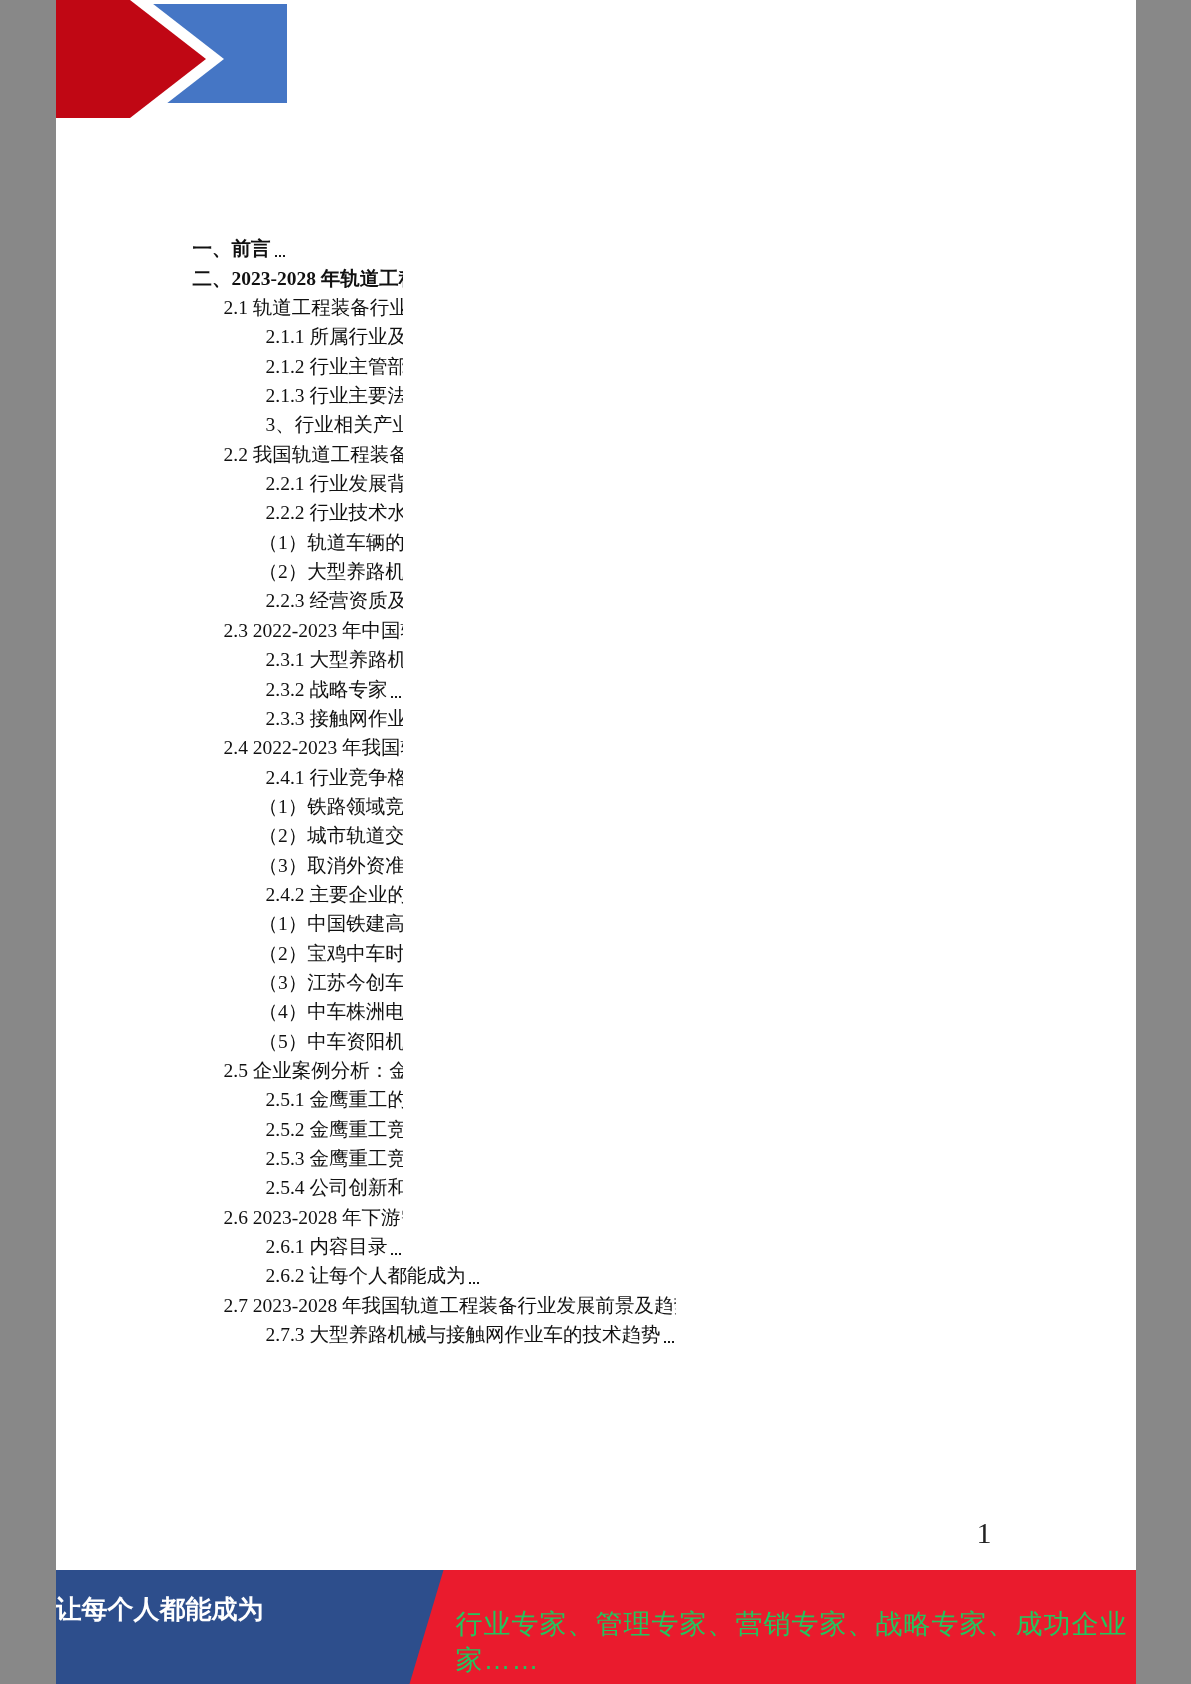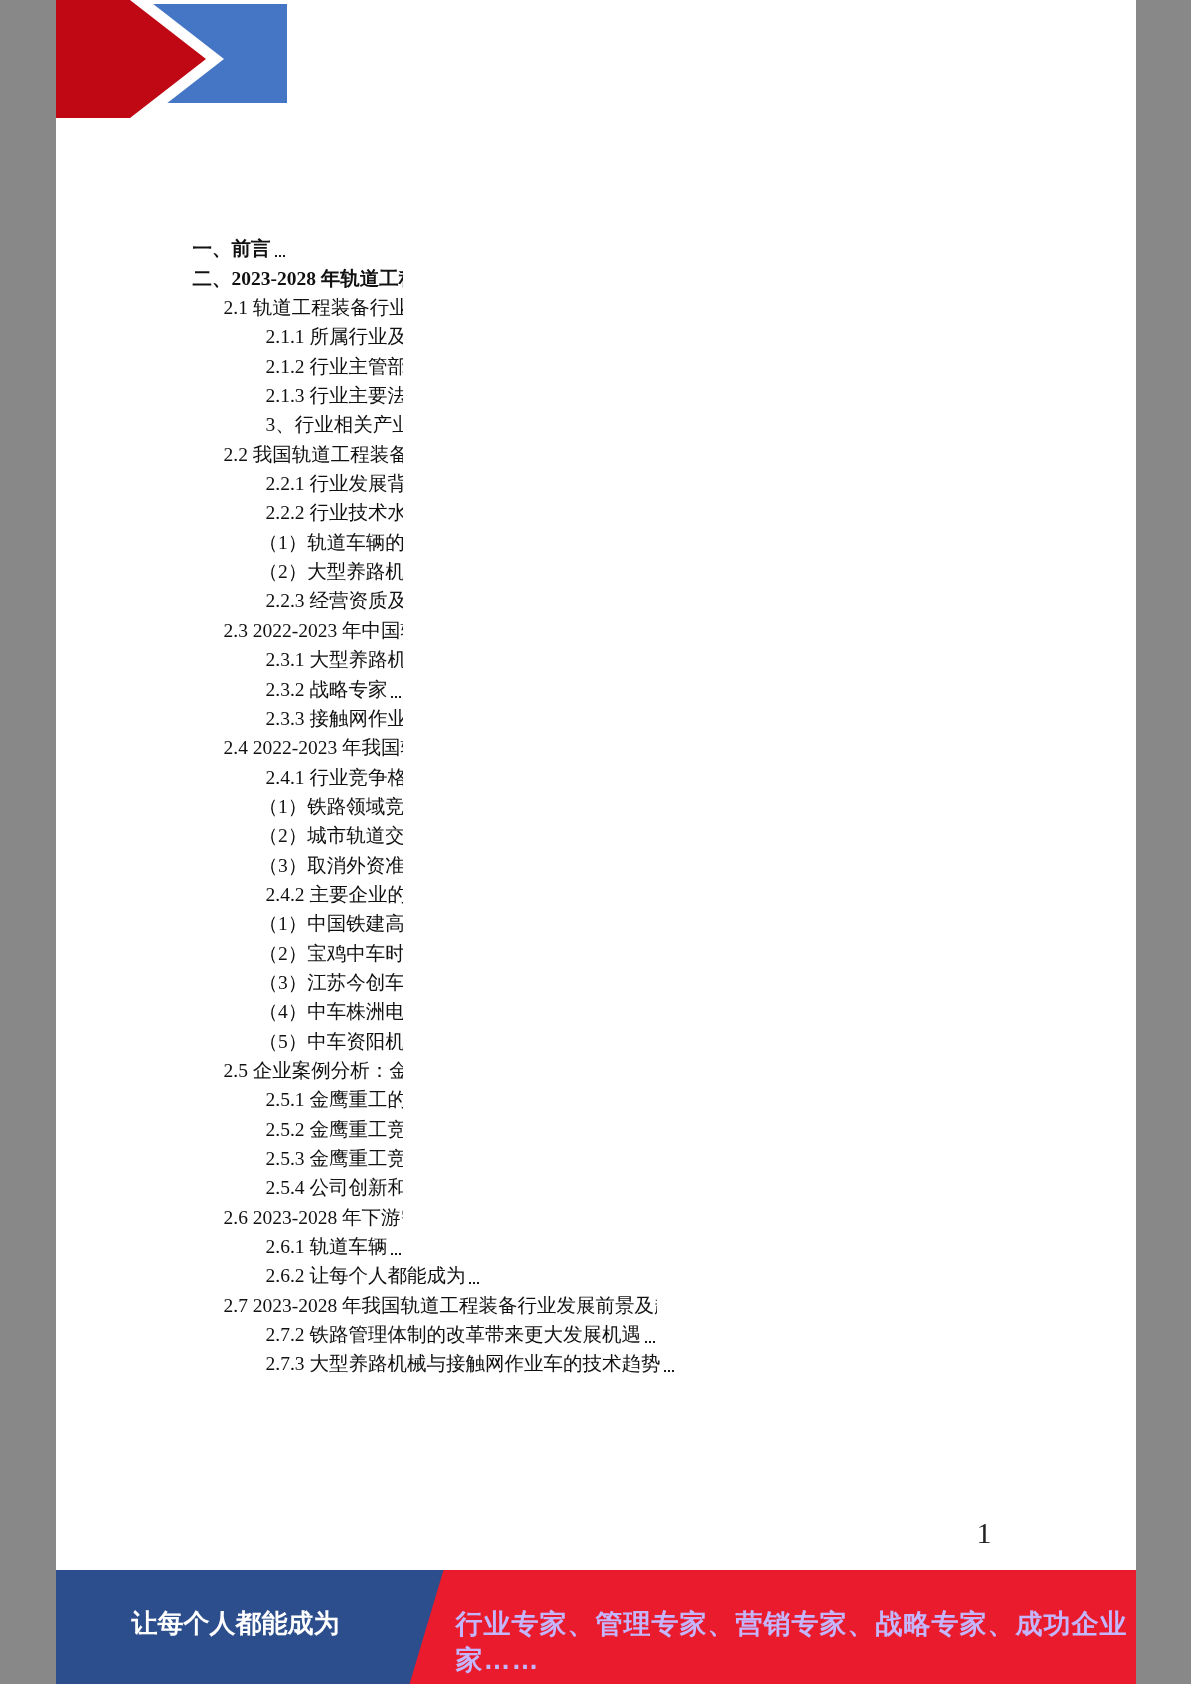--- a/index.html
+++ b/index.html
@@ -36,26 +36,26 @@
   .lvl4{padding-left:66px;}
   
   .page-num{position:absolute;right:144px;top:1516px;font-size:30px;color:#222;}
   
   .footer{position:absolute;left:0;bottom:0;width:1191px;height:114px;background:var(--footer-blue);}
   .footer-red{
     position:absolute;left:0;top:0;width:100%;height:100%;background:var(--footer-red);
     clip-path:polygon(388px 0,100% 0,100% 100%,354px 100%);
   }
   .footer-left-text{
-    position:absolute;left:0;top:36px;width:360px;text-align:center;color:#fff;
+    position:absolute;left:0;top:22px;width:360px;color:#fff;
     font-size:26px;font-weight:600;font-family:"Liberation Sans","DejaVu Sans",sans-serif;
   }
   .footer-right-text{
-    position:absolute;left:400px;top:36px;width:720px;color:#c4b5fd;
-    font-size:27px;font-weight:700;font-family:"Liberation Sans","DejaVu Sans",sans-serif;
+    position:absolute;left:400px;top:36px;width:720px;color:#22c55e;
+    font-size:27px;font-weight:400;font-family:"Liberation Sans","DejaVu Sans",sans-serif;
     letter-spacing:1px;
   }
 </style>
 </head>
 <body>
 
 <div class="page">
 
   <div class="banner"></div>
   <svg class="chevron" width="175" height="118" viewBox="0 0 175 118">
@@ -231,36 +231,31 @@
       <span class="label">2.5.4 公司创新和新旧产业融合情况</span>
       <span class="dots"></span>
       <span class="page">18</span>
     </div>
       <div class="toc-row lvl2">
       <span class="label">2.6 2023-2028 年下游需求应用行业发展分析及趋势预测</span>
       <span class="dots"></span>
       <span class="page">19</span>
     </div>
       <div class="toc-row lvl3">
-      <span class="label">2.6.1 轨道车辆</span>
+      <span class="label">2.6.1 内容目录</span>
       <span class="dots"></span>
       <span class="page">19</span>
     </div>
       <div class="toc-row lvl3">
       <span class="label">2.6.2 让每个人都能成为</span>
       <span class="dots"></span>
       <span class="page">20</span>
     </div>
       <div class="toc-row lvl2">
       <span class="label">2.7 2023-2028 年我国轨道工程装备行业发展前景及趋势预测</span>
-      <span class="dots"></span>
-      <span class="page">21</span>
-    </div>
-      <div class="toc-row lvl3">
-      <span class="label">2.7.2 铁路管理体制的改革带来更大发展机遇</span>
       <span class="dots"></span>
       <span class="page">21</span>
     </div>
       <div class="toc-row lvl3">
       <span class="label">2.7.3 大型养路机械与接触网作业车的技术趋势</span>
       <span class="dots"></span>
       <span class="page">21</span>
     </div>
     </div>
 

